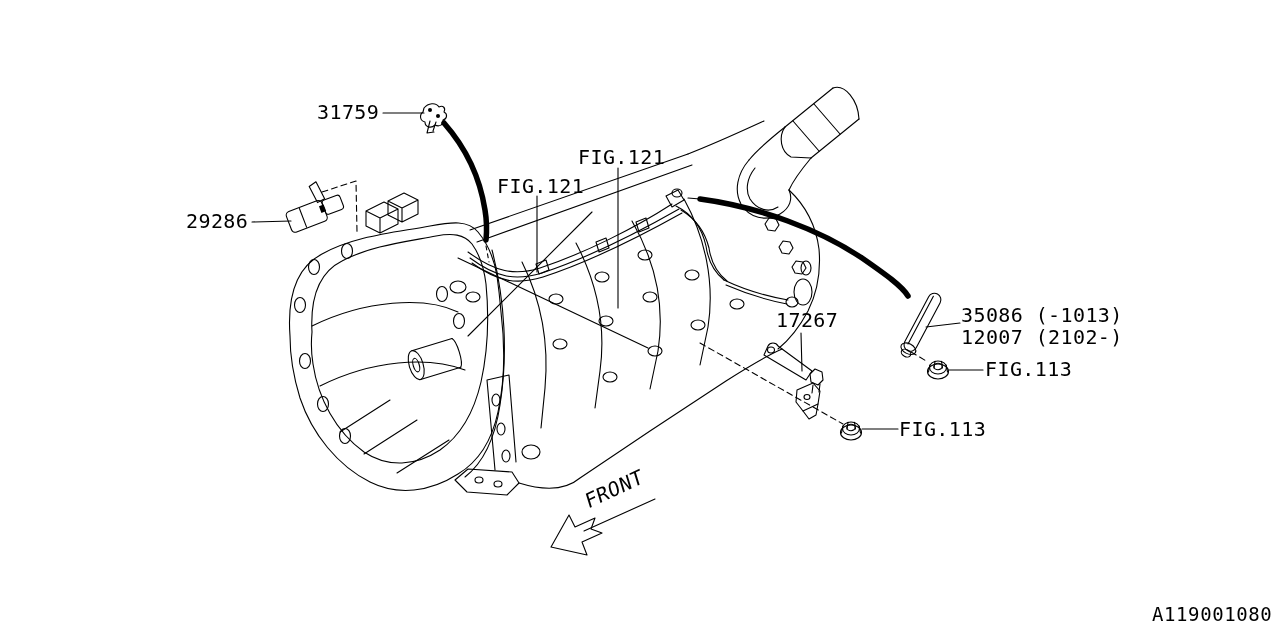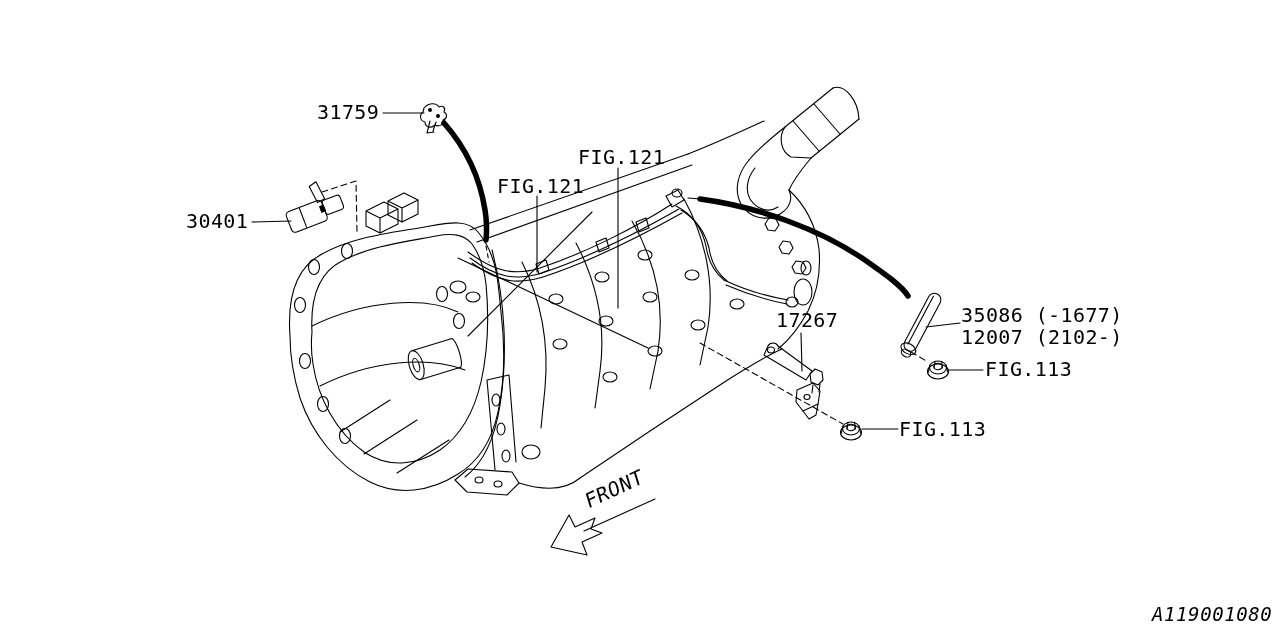--- a/index.html
+++ b/index.html
@@ -9,21 +9,21 @@
   }
   .stage svg{position:absolute;left:0;top:0;}
   .callout{
     position:absolute;color:#000;font-size:20px;line-height:20px;
     letter-spacing:0.4px;white-space:pre;cursor:default;
   }
   .front-label{
     transform-origin:0 50%;
     transform:rotate(-25deg) skewX(-8deg);
   }
-  .id-code{font-size:19px;line-height:19px;letter-spacing:0.6px;font-style:italic;}
+  .id-code{font-size:19px;line-height:19px;letter-spacing:0.6px;}
 </style>
 </head>
 <body>
 
 <div class="stage">
 
   <svg width="1280" height="640" viewBox="0 0 1280 640" fill="none" stroke="#000" stroke-width="1.1" stroke-linecap="round" stroke-linejoin="round">
 
     <defs>
       <g id="flange-nut">
@@ -197,25 +197,25 @@
       <path d="M 898,429 L 862,429"></path>
     </g>
 
     <g>
       <path d="M 551,547 L 569,515 L 575,527 L 595,518 L 591,529 L 602,533 L 582,542 L 587,555 Z"></path>
       <path d="M 584,531 L 655,499"></path>
     </g>
   </svg>
 
   <div class="callout" style="left:317px;top:102px">31759</div>
-  <div class="callout" style="left:186px;top:211px">30401</div>
+  <div class="callout" style="left:186px;top:211px">29286</div>
   <div class="callout" style="left:497px;top:176px">FIG.121</div>
   <div class="callout" style="left:578px;top:147px">FIG.121</div>
   <div class="callout" style="left:776px;top:310px">17267</div>
-  <div class="callout" style="left:961px;top:305px">35086 (-1677)</div>
+  <div class="callout" style="left:961px;top:305px">35086 (-1013)</div>
   <div class="callout" style="left:961px;top:327px">12007 (2102-)</div>
   <div class="callout" style="left:985px;top:359px">FIG.113</div>
   <div class="callout" style="left:899px;top:419px">FIG.113</div>
 
   <div class="callout front-label" style="left:586px;top:492px">FRONT</div>
 
   <div class="callout id-code" style="left:1152px;top:605px">A119001080</div>
 </div>
 
 </body></html>

